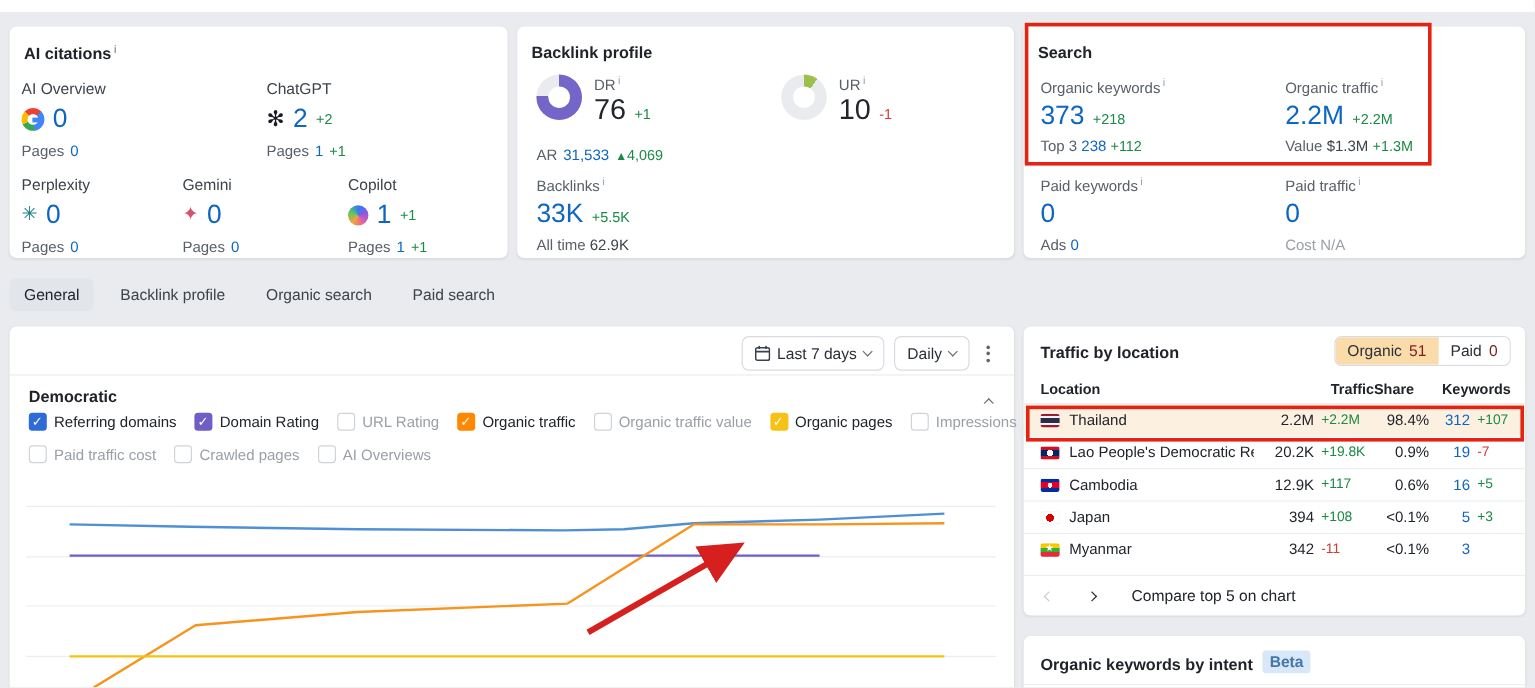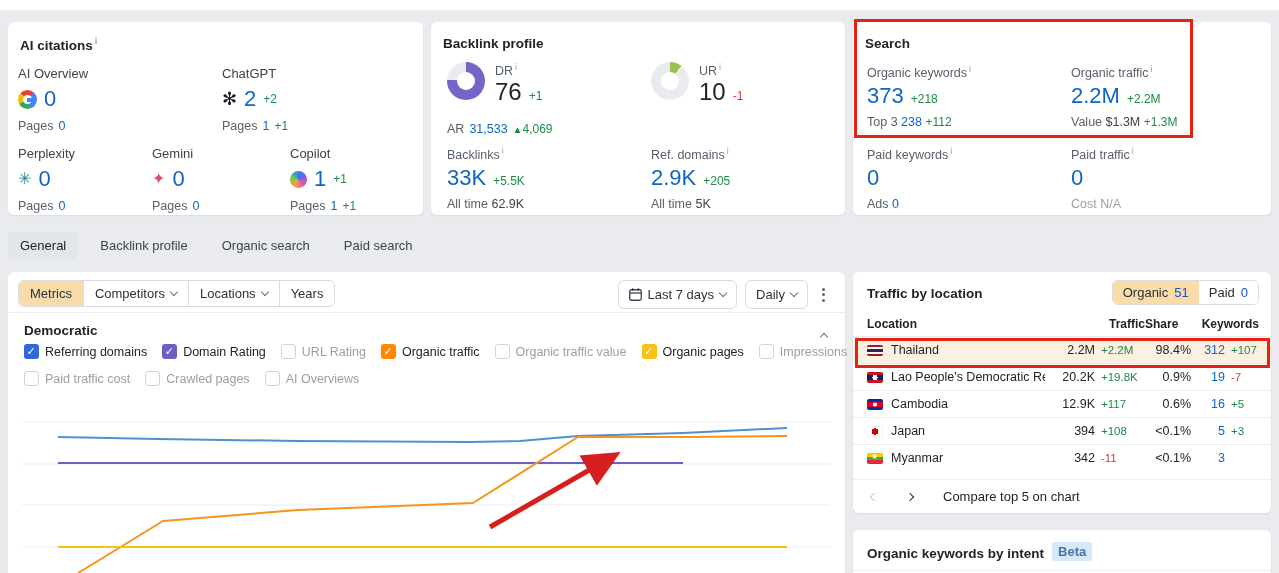--- a/index.html
+++ b/index.html
@@ -81,21 +81,21 @@
   .cb-blue { background:#2f6bd8; } .cb-purple { background:#6e5ec6; } .cb-orange { background:#ff8800; }
   .cb-yellow { background:#f7c116; } .cb-green { background:#23a063; }
   .cb-label { font-size:12.5px; color:#20242a; }
   .cb-label.off { color:#9aa0a6; }
   #perf-chart { position:absolute; left:0; top:128px; }
 
   
   #card-traffic { left:853px; top:272px; width:418px; height:241px; }
   .toggle-group { position:absolute; right:12px; top:8px; display:inline-flex; border:1px solid #d8dce1; border-radius:6px; overflow:hidden; }
   .toggle { padding:4px 10px; font-size:13px; color:#2c3138; display:flex; gap:6px; align-items:center; background:#fff; cursor:pointer; }
-  .toggle .cnt { color:#1d4ed8; }
+  .toggle .cnt { color:#7f1d1d; }
   .toggle.active { background:#fadcab; border:none; }
   .tbl { position:absolute; left:0; top:40px; width:100%; }
   .tbl-head, .tbl-row { display:flex; align-items:center; padding:0 12px 0 14px; }
   .tbl-head { height:24px; font-size:12px; font-weight:bold; color:#20242a; }
   .tbl-row { height:27px; border-top:1px solid #eceef1; font-size:12.5px; }
   .tbl-row.hl { background:#fcf1e1; }
   .c-loc { flex:1; display:flex; align-items:center; gap:8px; overflow:hidden; white-space:nowrap; }
   .c-traffic { width:50px; text-align:right; flex:none; }
   .c-chg { width:50px; text-align:left; padding-left:6px; flex:none; font-size:11.5px; }
   .c-share { width:46px; text-align:right; flex:none; }
@@ -223,28 +223,20 @@
       </div>
     </div>
     <div style="position:absolute;left:16px;top:124px;">
       <div class="lbl"><span>Backlinks</span><sup class="i">i</sup></div>
       <div style="display:flex;align-items:baseline;gap:7px;margin-top:3px;">
           <span class="big">33K</span>
           <span class="chg up">+5.5K</span>
         </div>
       <div class="lbl" style="margin-top:6px;"><span>All time</span>&nbsp;<span style="color:#3c434b">62.9K</span></div>
     </div>
-    <div style="position:absolute;left:220px;top:124px;">
-      <div class="lbl"><span>Ref. domains</span><sup class="i">i</sup></div>
-      <div style="display:flex;align-items:baseline;gap:7px;margin-top:3px;">
-          <span class="big">2.9K</span>
-          <span class="chg up">+205</span>
-        </div>
-      <div class="lbl" style="margin-top:6px;"><span>All time</span>&nbsp;<span style="color:#3c434b">5K</span></div>
-    </div>
   </div>
 
   <div class="card" id="card-search">
     <div class="card-title card-title-pos">Search</div>
     <div style="position:absolute;left:14px;top:42px;">
       <div class="lbl"><span>Organic keywords</span><sup class="i">i</sup></div>
       <div style="display:flex;align-items:baseline;gap:7px;margin-top:3px;">
           <span class="big">373</span>
           <span class="chg up">+218</span>
         </div>
@@ -271,36 +263,20 @@
   </div>
 
   <div id="tabs">
     <div class="tab active">General</div>
     <div class="tab">Backlink profile</div>
     <div class="tab">Organic search</div>
     <div class="tab">Paid search</div>
   </div>
 
   <div class="card" id="card-main">
-    <div class="seg-group">
-      <div class="seg active">
-          <span>Metrics</span>
-        </div>
-      <div class="seg">
-          <span>Competitors</span>
-          <span class="chev down"></span>
-        </div>
-      <div class="seg">
-          <span>Locations</span>
-          <span class="chev down"></span>
-        </div>
-      <div class="seg">
-          <span>Years</span>
-        </div>
-    </div>
     <div class="right-controls">
       <div class="btn">
         <svg width="13" height="13" viewBox="0 0 13 13">
             <rect x="0.75" y="1.75" width="11.5" height="10.5" rx="1.5" fill="none" stroke="#3c434b" stroke-width="1.3"></rect>
             <line x1="0.75" y1="5" x2="12.25" y2="5" stroke="#3c434b" stroke-width="1.3"></line>
             <line x1="3.7" y1="0.2" x2="3.7" y2="2.8" stroke="#3c434b" stroke-width="1.3"></line>
             <line x1="9.3" y1="0.2" x2="9.3" y2="2.8" stroke="#3c434b" stroke-width="1.3"></line>
           </svg>
         <span>Last 7 days</span>
           <span class="chev down"></span>

